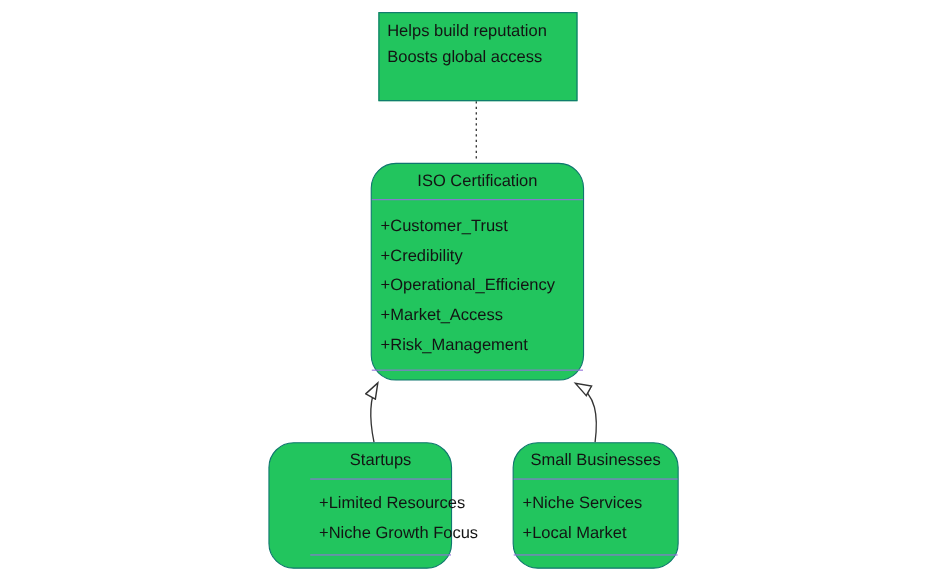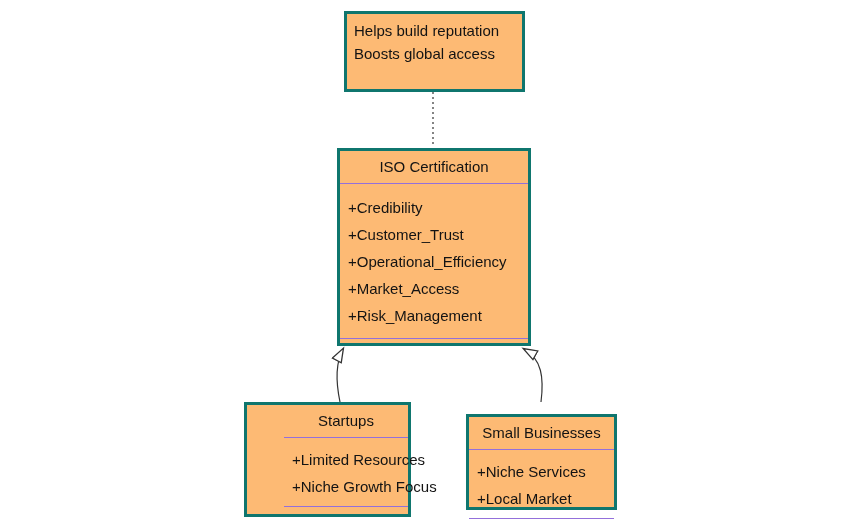--- a/index.html
+++ b/index.html
@@ -18,33 +18,34 @@
   }
   .edges {
     position: absolute;
     left: 0;
     top: 0;
     z-index: 0;
   }
   .node {
     position: absolute;
     box-sizing: border-box;
-    background: #fdba74;
-    border: 3px solid #0f766e;
+    background: #22c55e;
+    border: 1px solid #0f766e;
     z-index: 1;
   }
   .note {
     padding: 5px 6px 0 7px;
     font-size: 15px;
     line-height: 23px;
     white-space: nowrap;
   }
   .class-node {
     display: flex;
     flex-direction: column;
+    border-radius: 23px;
   }
   .class-title {
     height: 32px;
     line-height: 32px;
     text-align: center;
     font-size: 15px;
     border-bottom: 1px solid #9370DB;
     flex: 0 0 auto;
   }
   .class-attrs {
@@ -58,21 +59,21 @@
   .class-attrs .attr-row {
     height: 27px;
     line-height: 27px;
   }
   .class-methods {
     flex: 1 1 auto;
   }
   #node-iso   { left: 337px; top: 148px; width: 194px; height: 198px; }
   #node-iso .class-attrs { height: 155px; }
   #node-startups { left: 244px; top: 402px; width: 167px; height: 115px; padding-left: 37px; }
-  #node-small    { left: 466px; top: 402px; width: 151px; height: 96px; margin-top: 12px; }
+  #node-small    { left: 466px; top: 402px; width: 151px; height: 115px; }
   .small-attrs { height: 69px !important; padding-top: 8px !important; }
   #node-note  { left: 344px; top: 11px; width: 181px; height: 81px; }
 </style>
 </head>
 <body>
 
 <div class="canvas">
 
   <svg class="edges" width="861" height="527">
     <defs>
@@ -86,22 +87,22 @@
   </svg>
 
   <div class="node note" id="node-note">
     <div>Helps build reputation</div>
     <div>Boosts global access</div>
   </div>
 
   <div class="node class-node" id="node-iso">
     <div class="class-title">ISO Certification</div>
     <div class="class-attrs">
+      <div class="attr-row">+Customer_Trust</div>
       <div class="attr-row">+Credibility</div>
-      <div class="attr-row">+Customer_Trust</div>
       <div class="attr-row">+Operational_Efficiency</div>
       <div class="attr-row">+Market_Access</div>
       <div class="attr-row">+Risk_Management</div>
     </div>
     <div class="class-methods"></div>
   </div>
 
   <div class="node class-node" id="node-startups">
     <div class="class-title">Startups</div>
     <div class="class-attrs small-attrs">

